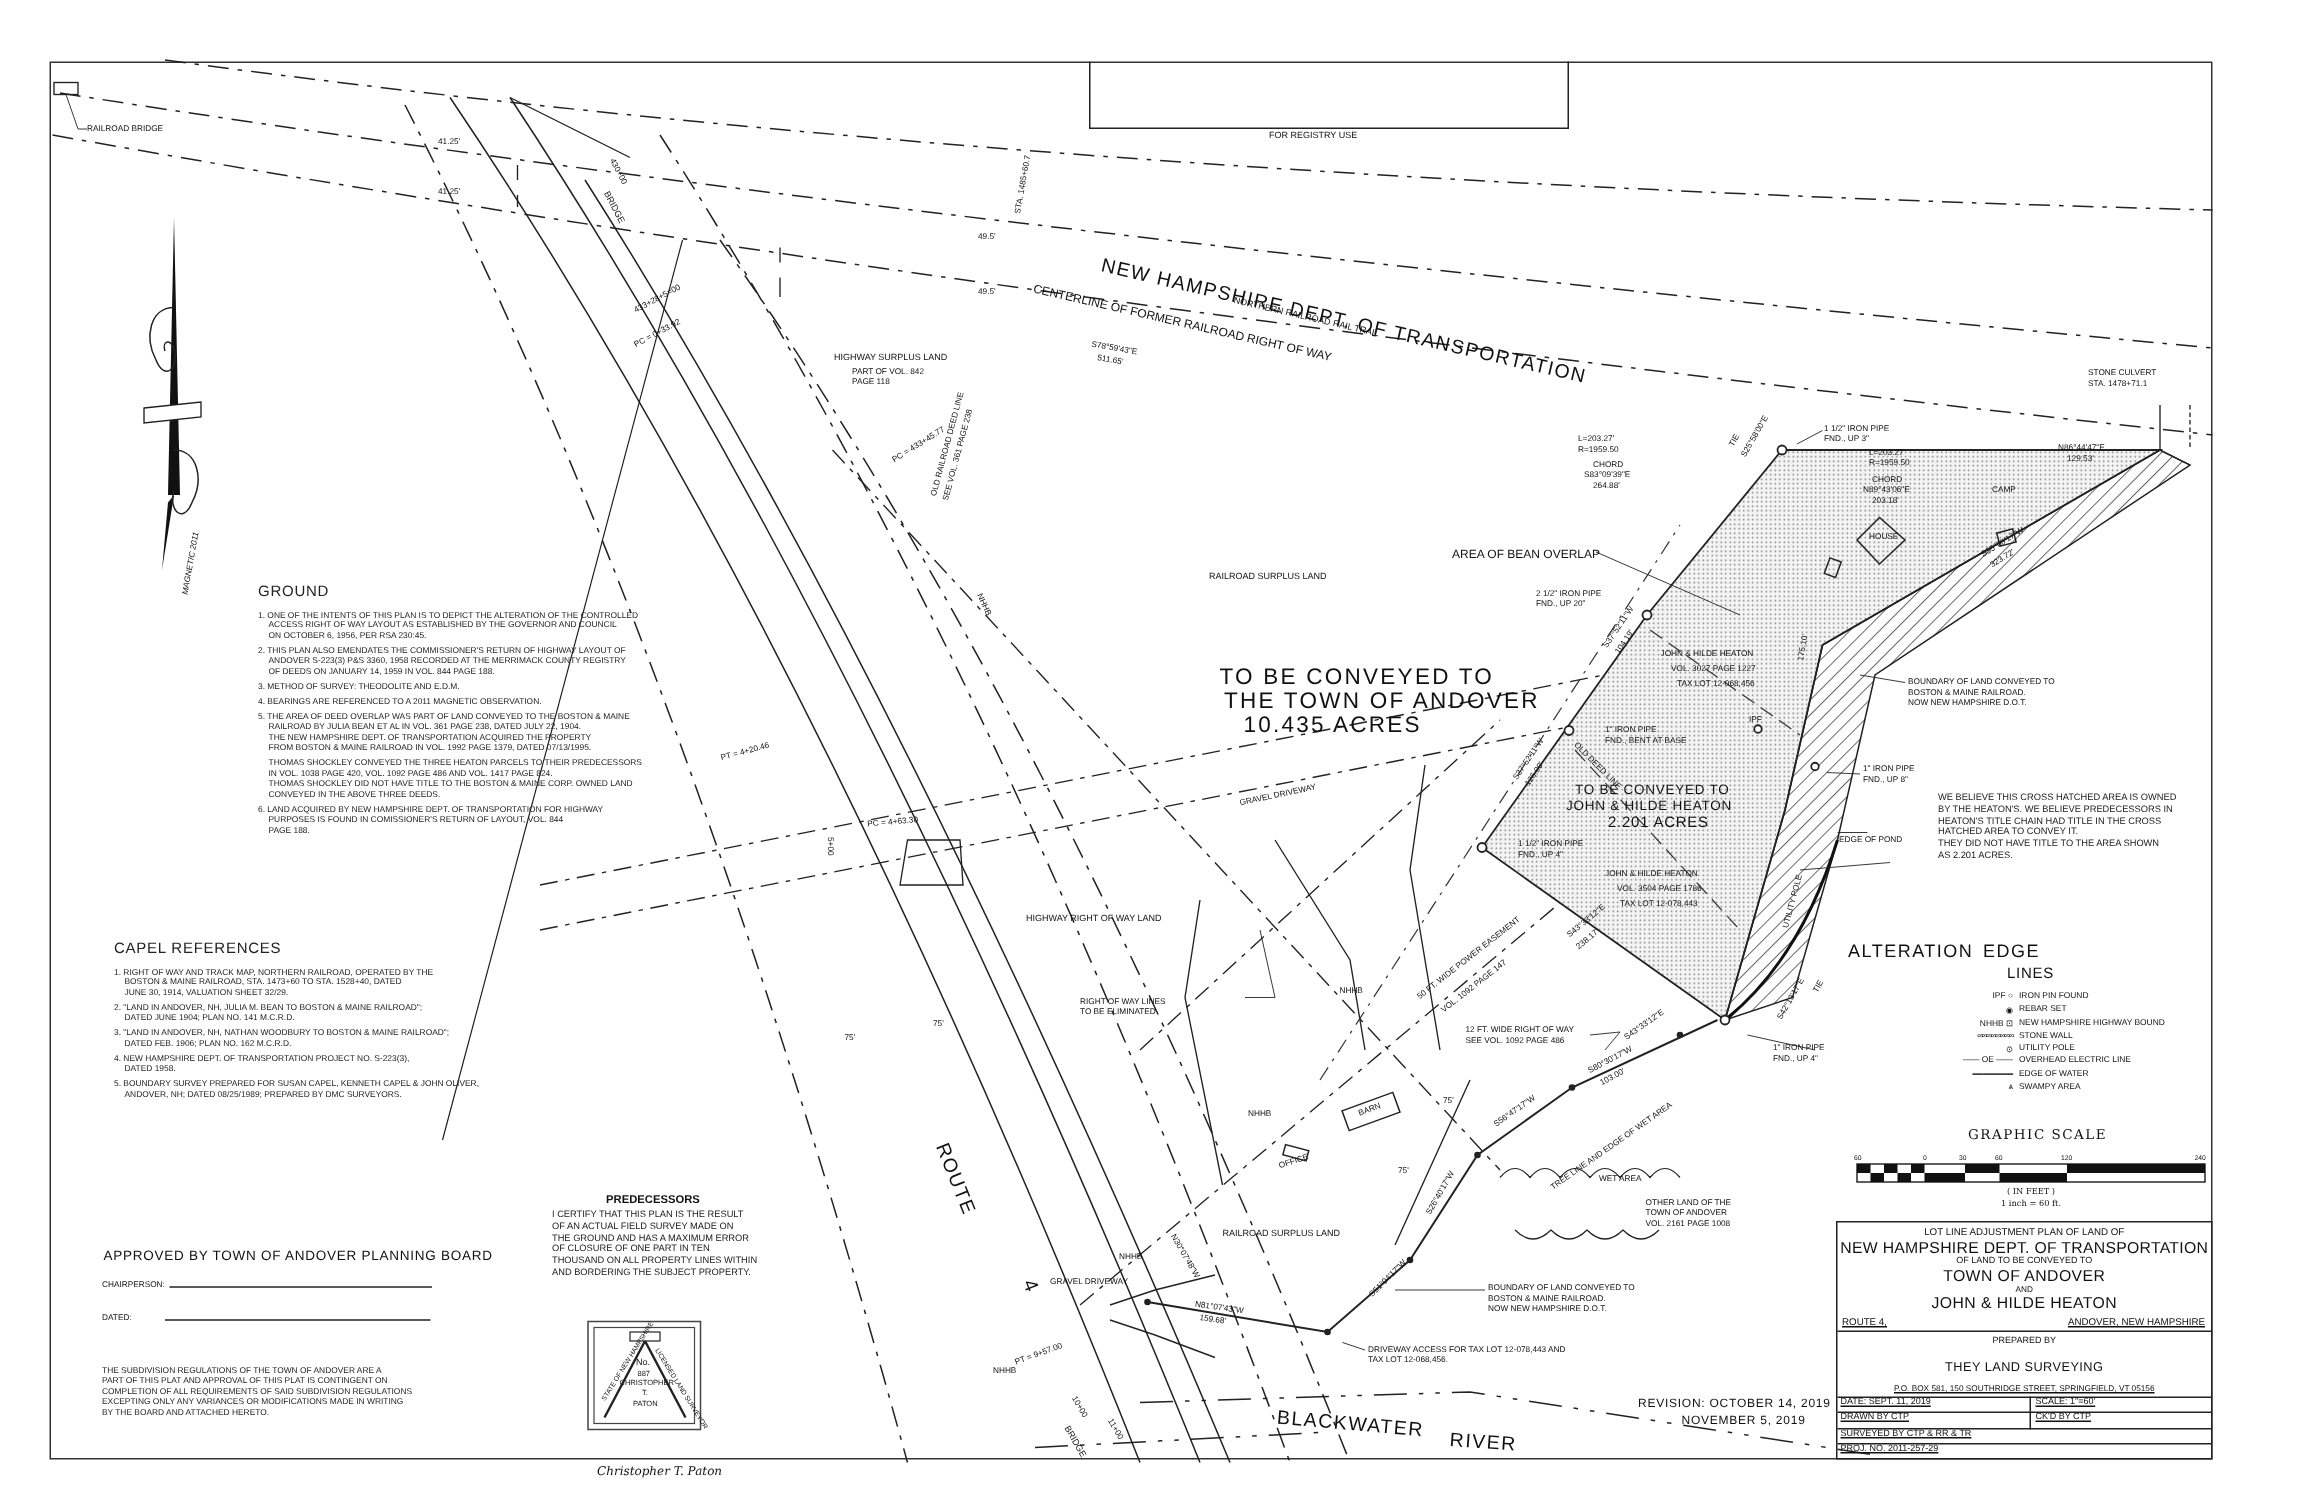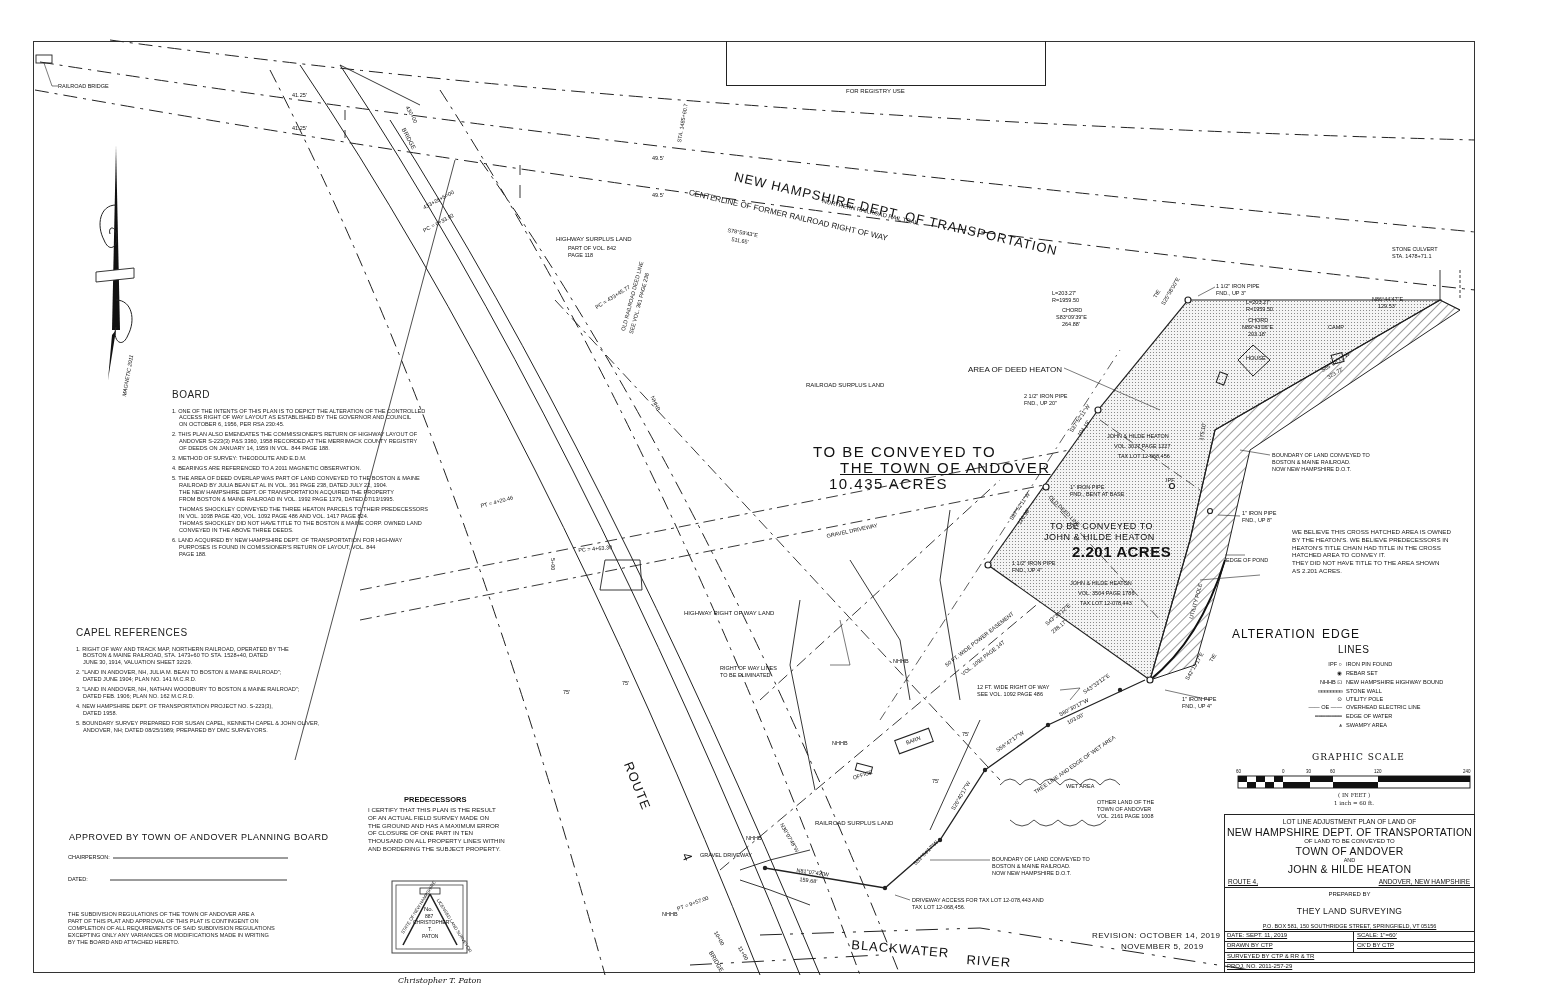--- a/index.html
+++ b/index.html
@@ -214,24 +214,24 @@
 <div class="t xs rot" style="left:728px;top:227px;transform:rotate(10deg);">S78°59'43"E</div>
 <div class="t xs rot" style="left:732px;top:236px;transform:rotate(10deg);">511.65'</div>
 
 <div class="t sm" style="left:556px;top:236px;">HIGHWAY SURPLUS LAND</div>
 <div class="t xs" style="left:568px;top:245px;">PART OF VOL. 842</div>
 <div class="t xs" style="left:568px;top:252px;">PAGE 118</div>
 <div class="t xs rot" style="left:620px;top:330px;transform:rotate(-75deg);">OLD RAILROAD DEED LINE</div>
 <div class="t xs rot" style="left:628px;top:333px;transform:rotate(-75deg);">SEE VOL. 361 PAGE 238</div>
 <div class="t xs rot" style="left:594px;top:305px;transform:rotate(-32deg);">PC = 433+45.77</div>
 <div class="t sm" style="left:806px;top:382px;">RAILROAD SURPLUS LAND</div>
-<div class="t md" style="left:968px;top:365px;">AREA OF DEED HEATON</div>
+<div class="t md" style="left:968px;top:365px;">AREA OF BEAN OVERLAP</div>
 
 <div class="t xl" style="left:813px;top:443px;">TO BE CONVEYED TO</div>
-<div class="t xl" style="left:840px;top:459px;text-decoration:underline;">THE TOWN OF ANDOVER</div>
+<div class="t xl" style="left:816px;top:459px;">THE TOWN OF ANDOVER</div>
 <div class="t xl" style="left:829px;top:475px;">10.435 ACRES</div>
 
 <div class="t xs rot" style="left:655px;top:395px;transform:rotate(65deg);">NHHB</div>
 <div class="t xs rot" style="left:826px;top:533px;transform:rotate(-12deg);">GRAVEL DRIVEWAY</div>
 <div class="t xs rot" style="left:480px;top:503px;transform:rotate(-15deg);">PT = 4+20.46</div>
 <div class="t xs rot" style="left:578px;top:547px;transform:rotate(-5deg);">PC = 4+63.30</div>
 <div class="t xs rot" style="left:556px;top:558px;transform:rotate(90deg);">5+00</div>
 <div class="t sm" style="left:684px;top:610px;">HIGHWAY RIGHT OF WAY LAND</div>
 <div class="t xs" style="left:720px;top:665px;">RIGHT OF WAY LINES</div>
 <div class="t xs" style="left:720px;top:672px;">TO BE ELIMINATED</div>
@@ -296,21 +296,21 @@
 <div class="t xs" style="left:1024px;top:393px;">2 1/2" IRON PIPE</div>
 <div class="t xs" style="left:1024px;top:400px;">FND., UP 20"</div>
 <div class="t xs" style="left:1107px;top:433px;">JOHN &amp; HILDE HEATON</div>
 <div class="t xs" style="left:1114px;top:443px;">VOL. 3027 PAGE 1227</div>
 <div class="t xs" style="left:1118px;top:453px;">TAX LOT 12-068,456</div>
 <div class="t xs" style="left:1070px;top:484px;">1" IRON PIPE</div>
 <div class="t xs" style="left:1070px;top:491px;">FND., BENT AT BASE</div>
 <div class="t xs rot" style="left:1052px;top:494px;transform:rotate(45deg);">OLD DEED LINE</div>
 <div class="t md" style="left:1050px;top:521px;font-size:9px;letter-spacing:0.5px;">TO BE CONVEYED TO</div>
 <div class="t md" style="left:1044px;top:532px;font-size:9px;letter-spacing:0.5px;">JOHN &amp; HILDE HEATON</div>
-<div class="t md" style="left:1072px;top:543px;font-size:15px;letter-spacing:0.5px;font-weight:bold;">2.201 ACRES</div>
+<div class="t md" style="left:1072px;top:543px;font-size:10px;letter-spacing:0.5px;">2.201 ACRES</div>
 <div class="t xs" style="left:1012px;top:560px;">1 1/2" IRON PIPE</div>
 <div class="t xs" style="left:1012px;top:567px;">FND., UP 4"</div>
 <div class="t xs" style="left:1070px;top:580px;">JOHN &amp; HILDE HEATON</div>
 <div class="t xs" style="left:1078px;top:590px;">VOL. 3504 PAGE 1786</div>
 <div class="t xs" style="left:1080px;top:600px;">TAX LOT 12-078,443</div>
 <div class="t xs rot" style="left:1068px;top:430px;transform:rotate(-56deg);">S37°52'11"W</div>
 <div class="t xs rot" style="left:1076px;top:434px;transform:rotate(-56deg);">104.19'</div>
 <div class="t xs rot" style="left:1008px;top:518px;transform:rotate(-56deg);">S37°52'11"W</div>
 <div class="t xs rot" style="left:1016px;top:522px;transform:rotate(-56deg);">126.90'</div>
 <div class="t xs rot" style="left:1044px;top:622px;transform:rotate(-40deg);">S43°33'12"E</div>
@@ -344,21 +344,21 @@
 <div class="t xs" style="left:1182px;top:696px;">1" IRON PIPE</div>
 <div class="t xs" style="left:1182px;top:703px;">FND., UP 4"</div>
 <div class="t xs rot" style="left:995px;top:748px;transform:rotate(-35deg);">S56°47'17"W</div>
 <div class="t xs rot" style="left:950px;top:808px;transform:rotate(-60deg);">S26°40'17"W</div>
 <div class="t xs rot" style="left:912px;top:862px;transform:rotate(-45deg);">S51°04'17"W</div>
 <div class="t xs rot" style="left:784px;top:822px;transform:rotate(60deg);">N30°07'48"W</div>
 
 <div class="t xs rot" style="left:121px;top:396px;transform:rotate(-80deg);font-style:italic;">MAGNETIC 2011</div>
 
 <div class="block" style="left:172px;top:389px;width:320px;">
-  <div class="head">BOARD</div>
+  <div class="head">GROUND</div>
   <p><span>1.</span> <span>ONE OF THE INTENTS OF THIS PLAN IS TO DEPICT THE ALTERATION OF THE CONTROLLED</span><br><span class="ind">ACCESS RIGHT OF WAY LAYOUT AS ESTABLISHED BY THE GOVERNOR AND COUNCIL</span><br><span class="ind">ON OCTOBER 6, 1956, PER RSA 230:45.</span></p>
   <p><span>2.</span> <span>THIS PLAN ALSO EMENDATES THE COMMISSIONER'S RETURN OF HIGHWAY LAYOUT OF</span><br><span class="ind">ANDOVER S-223(3) P&amp;S 3360, 1958 RECORDED AT THE MERRIMACK COUNTY REGISTRY</span><br><span class="ind">OF DEEDS ON JANUARY 14, 1959 IN VOL. 844 PAGE 188.</span></p>
   <p><span>3.</span> <span>METHOD OF SURVEY:  THEODOLITE AND E.D.M.</span></p>
   <p><span>4.</span> <span>BEARINGS ARE REFERENCED TO A 2011 MAGNETIC OBSERVATION.</span></p>
   <p><span>5.</span> <span>THE AREA OF DEED OVERLAP WAS PART OF LAND CONVEYED TO THE BOSTON &amp; MAINE</span><br><span class="ind">RAILROAD BY JULIA BEAN ET AL IN VOL. 361 PAGE 238, DATED JULY 22, 1904.</span><br><span class="ind">THE NEW HAMPSHIRE DEPT. OF TRANSPORTATION ACQUIRED THE PROPERTY</span><br><span class="ind">FROM BOSTON &amp; MAINE RAILROAD IN VOL. 1992 PAGE 1379, DATED 07/13/1995.</span></p>
   <p class="ind"><span>THOMAS SHOCKLEY CONVEYED THE THREE HEATON PARCELS TO THEIR PREDECESSORS</span><br><span>IN VOL. 1038 PAGE 420, VOL. 1092 PAGE 486 AND VOL. 1417 PAGE 824.</span><br><span>THOMAS SHOCKLEY DID NOT HAVE TITLE TO THE BOSTON &amp; MAINE CORP. OWNED LAND</span><br><span>CONVEYED IN THE ABOVE THREE DEEDS.</span></p>
   <p><span>6.</span> <span>LAND ACQUIRED BY NEW HAMPSHIRE DEPT. OF TRANSPORTATION FOR HIGHWAY</span><br><span class="ind">PURPOSES IS FOUND IN COMISSIONER'S RETURN OF LAYOUT, VOL. 844</span><br><span class="ind">PAGE 188.</span></p>
 </div>
 
 <div class="block" style="left:76px;top:627px;width:260px;">

